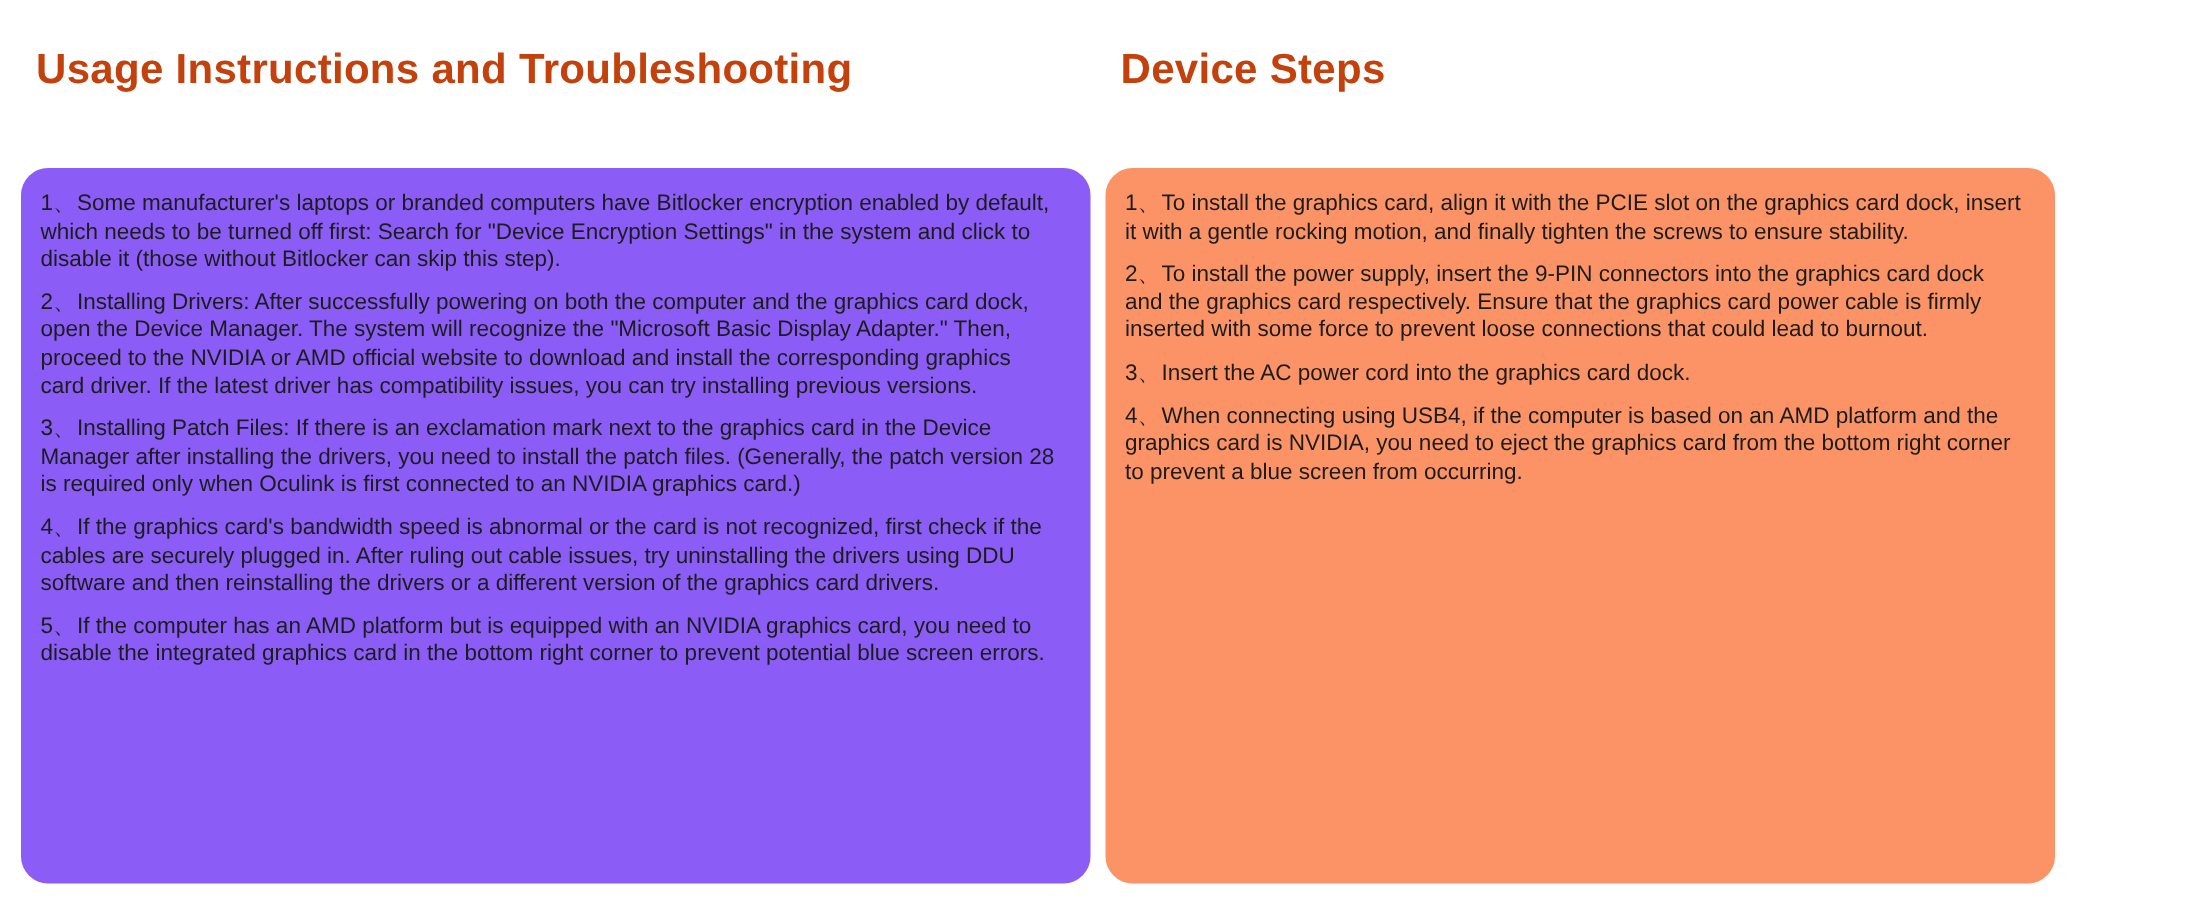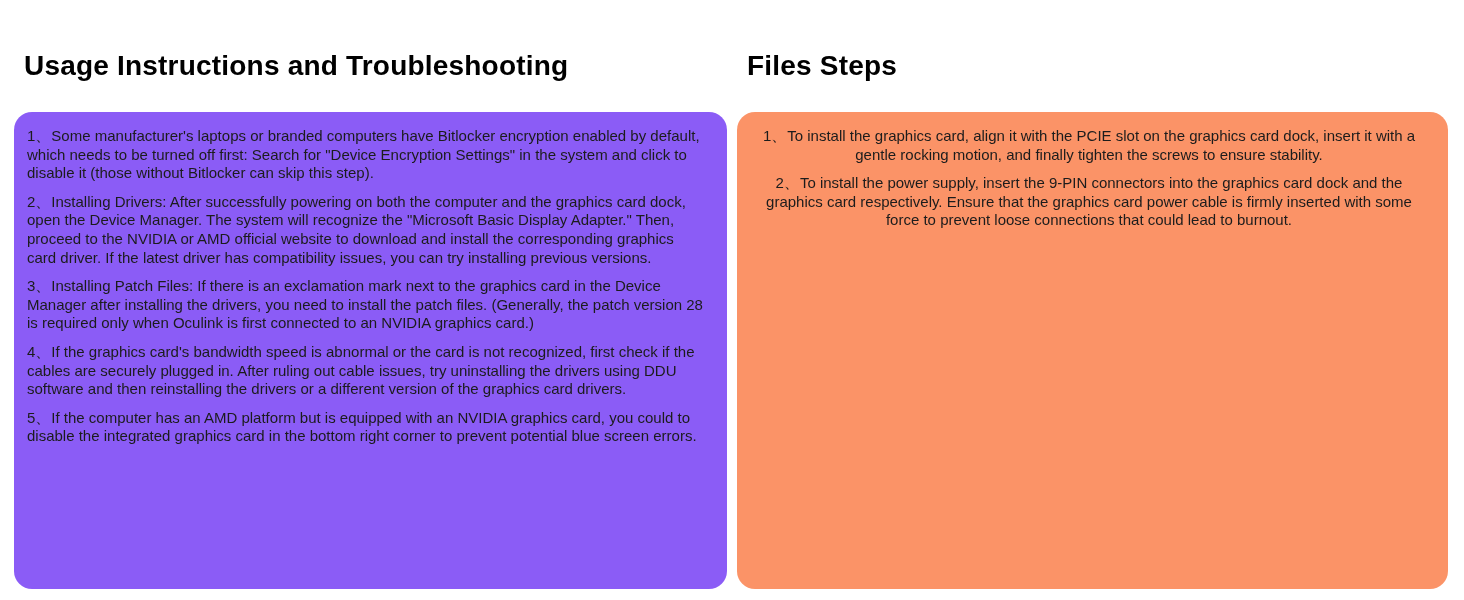--- a/index.html
+++ b/index.html
@@ -5,69 +5,71 @@
   * { margin: 0; padding: 0; box-sizing: border-box; }
   html, body { width: 1464px; height: 600px; }
   body {
     position: relative;
     background: #ffffff;
     font-family: "Liberation Sans", "DejaVu Sans", sans-serif;
     overflow: hidden;
   }
   .section-title {
     position: absolute;
-    top: 50px;
+    top: 30px;
     font-size: 28px;
     font-weight: 800;
     letter-spacing: 0.2px;
-    color: #000000;
+    color: #c2410c;
     white-space: nowrap;
   }
   .section-title.left  { left: 24px; }
   .section-title.right { left: 747px; }
   .panel {
     position: absolute;
     top: 112px;
     height: 477px;
     border-radius: 18px;
     padding: 15px 20px 0 13px;
     overflow: hidden;
   }
   .panel.left  { left: 14px;  width: 713px; }
-  .panel.right { left: 737px; width: 711px; text-align: center; }
+  .panel.right { left: 737px; width: 633px; }
   .item {
     font-size: 15px;
     line-height: 18.6px;
     color: #1c1c1c;
     margin-bottom: 10px;
   }
   .item-num { margin-right: 1px; }
 </style>
 </head>
 <body>
 
 <h1 class="section-title left">Usage Instructions and Troubleshooting</h1>
 
-<h1 class="section-title right">Files Steps</h1>
+<h1 class="section-title right">Device Steps</h1>
 
 <div class="panel left" style="background-color: #8b5cf6;">
 
     <p class="item"><span class="item-num">1、</span><span>Some manufacturer's laptops or branded computers have Bitlocker encryption enabled by default, which needs to be turned off first: Search for "Device Encryption Settings" in the system and click to disable it (those without Bitlocker can skip this step).</span></p>
 
     <p class="item"><span class="item-num">2、</span><span>Installing Drivers: After successfully powering on both the computer and the graphics card dock, open the Device Manager. The system will recognize the "Microsoft Basic Display Adapter." Then, proceed to the NVIDIA or AMD official website to download and install the corresponding graphics card driver. If the latest driver has compatibility issues, you can try installing previous versions.</span></p>
 
     <p class="item"><span class="item-num">3、</span><span>Installing Patch Files: If there is an exclamation mark next to the graphics card in the Device Manager after installing the drivers, you need to install the patch files. (Generally, the patch version 28 is required only when Oculink is first connected to an NVIDIA graphics card.)</span></p>
 
     <p class="item"><span class="item-num">4、</span><span>If the graphics card's bandwidth speed is abnormal or the card is not recognized, first check if the cables are securely plugged in. After ruling out cable issues, try uninstalling the drivers using DDU software and then reinstalling the drivers or a different version of the graphics card drivers.</span></p>
 
-    <p class="item"><span class="item-num">5、</span><span>If the computer has an AMD platform but is equipped with an NVIDIA graphics card, you could to disable the integrated graphics card in the bottom right corner to prevent potential blue screen errors.</span></p>
+    <p class="item"><span class="item-num">5、</span><span>If the computer has an AMD platform but is equipped with an NVIDIA graphics card, you need to disable the integrated graphics card in the bottom right corner to prevent potential blue screen errors.</span></p>
 
   </div>
 
 <div class="panel right" style="background-color: rgb(251, 147, 103);">
 
     <p class="item"><span class="item-num">1、</span><span>To install the graphics card, align it with the PCIE slot on the graphics card dock, insert it with a gentle rocking motion, and finally tighten the screws to ensure stability.</span></p>
 
     <p class="item"><span class="item-num">2、</span><span>To install the power supply, insert the 9-PIN connectors into the graphics card dock and the graphics card respectively. Ensure that the graphics card power cable is firmly inserted with some force to prevent loose connections that could lead to burnout.</span></p>
 
+    <p class="item"><span class="item-num">3、</span><span>Insert the AC power cord into the graphics card dock.</span></p>
 
+    <p class="item"><span class="item-num">4、</span><span>When connecting using USB4, if the computer is based on an AMD platform and the graphics card is NVIDIA, you need to eject the graphics card from the bottom right corner to prevent a blue screen from occurring.</span></p>
 
   </div>
 
 </body></html>

